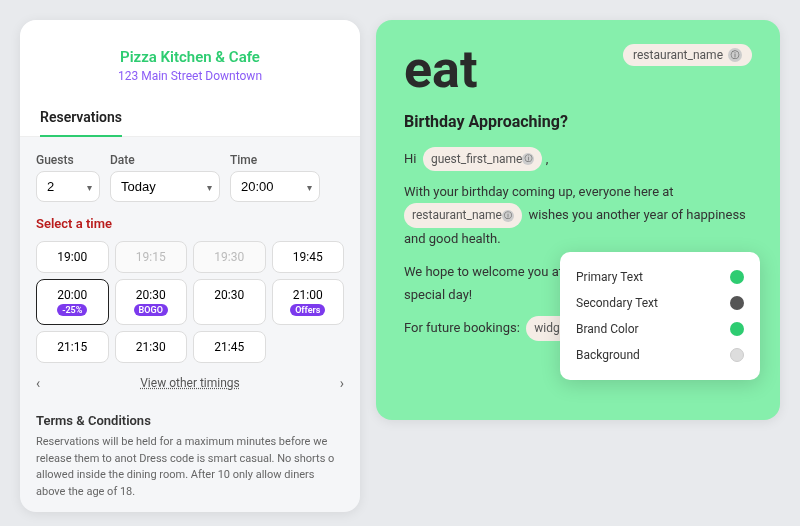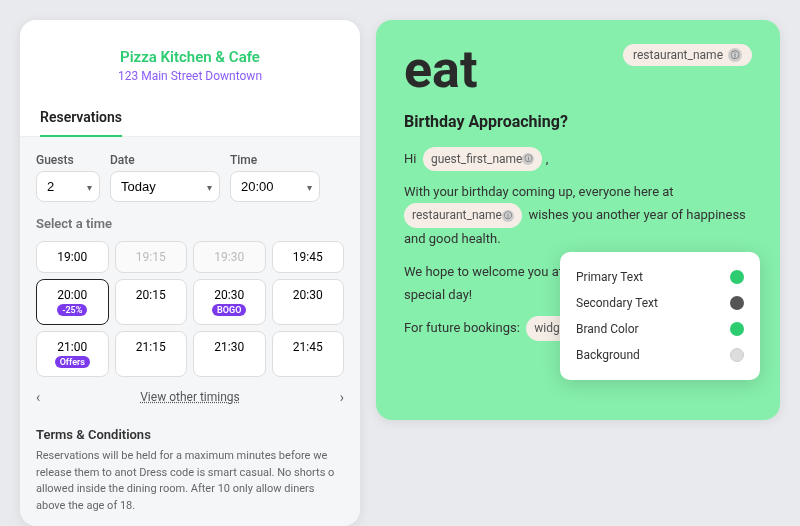--- a/index.html
+++ b/index.html
@@ -115,21 +115,21 @@
       top: 50%;
       transform: translateY(-50%);
       pointer-events: none;
       font-size: 10px;
       color: #666;
     }
 
     .section-title {
       font-size: 13px;
       font-weight: 600;
-      color: #737373;
+      color: #b91c1c;
       margin-bottom: 10px;
     }
 
     .time-grid {
       display: grid;
       grid-template-columns: repeat(4, 1fr);
       gap: 6px;
       margin-bottom: 8px;
     }
 
@@ -386,21 +386,20 @@
 
         <div class="time-btn">19:00</div>
         <div class="time-btn disabled">19:15</div>
         <div class="time-btn disabled">19:30</div>
         <div class="time-btn">19:45</div>
 
         <div class="time-btn" style="border-color:#222;">
           20:00<br>
           <span class="badge badge-discount">-25%</span>
         </div>
-        <div class="time-btn">20:15</div>
         <div class="time-btn">
           20:30<br>
           <span class="badge badge-bogo">BOGO</span>
         </div>
         <div class="time-btn">20:30</div>
 
         <div class="time-btn">
           21:00<br>
           <span class="badge badge-offers">Offers</span>
         </div>

